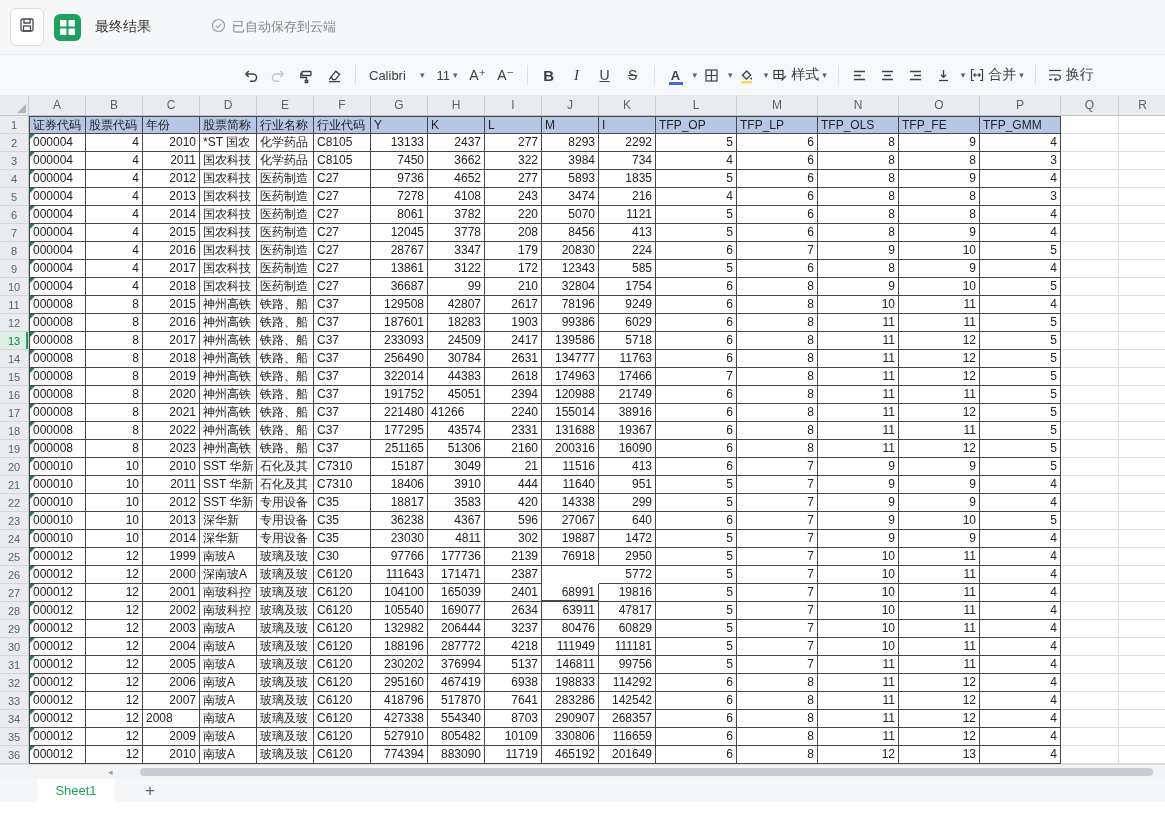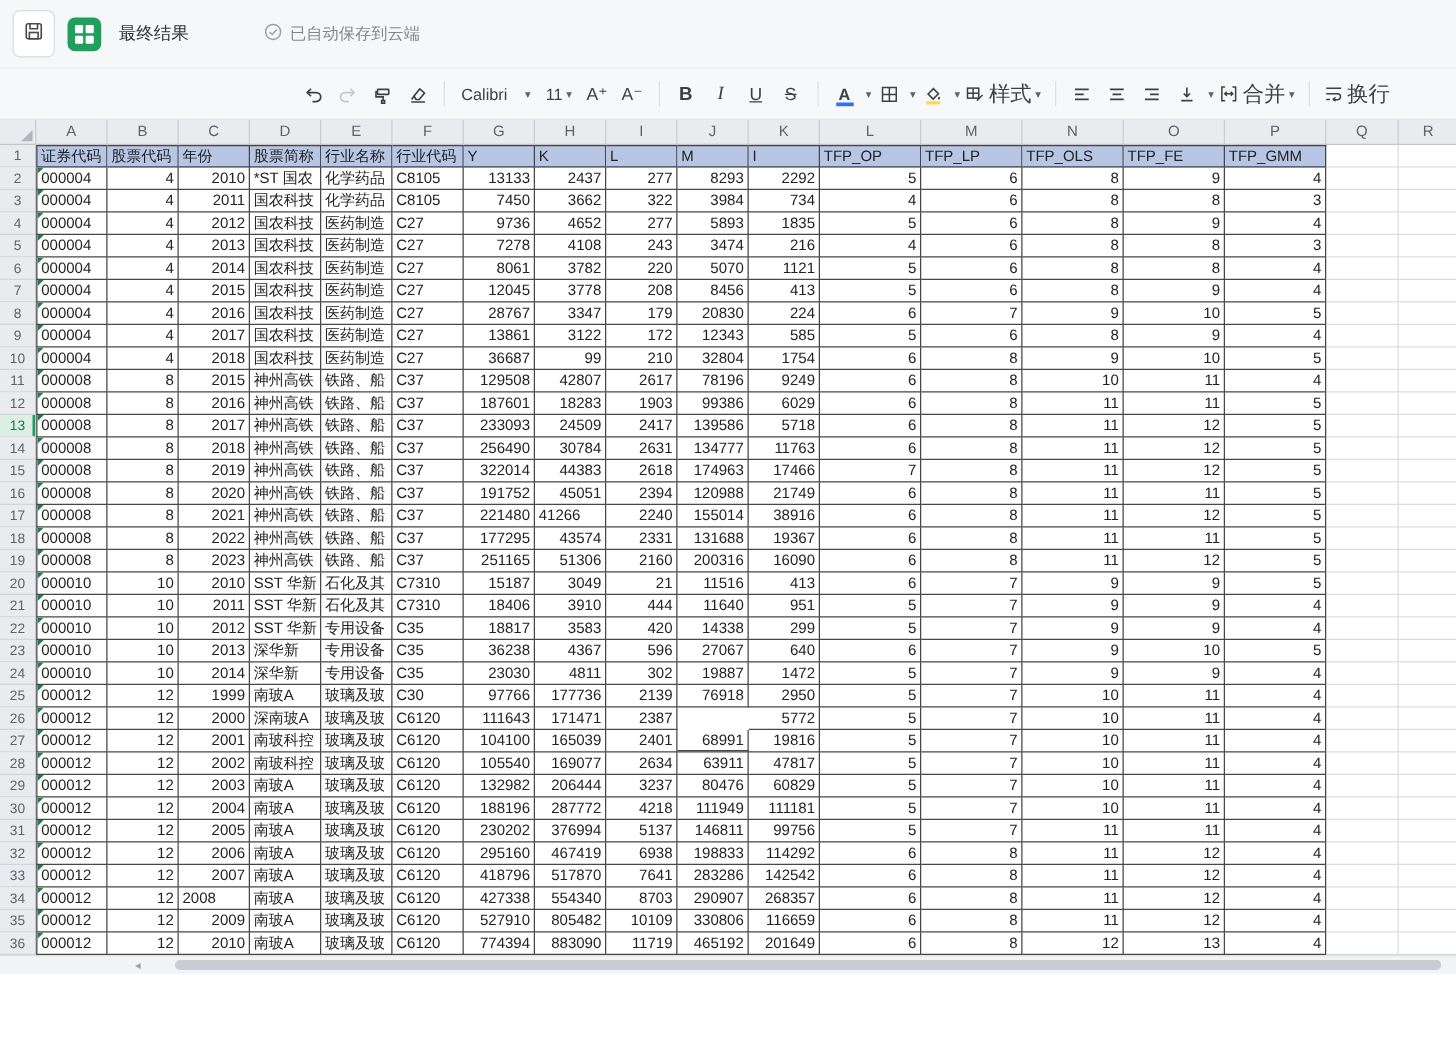--- a/index.html
+++ b/index.html
@@ -20,21 +20,21 @@
   
   .toolbar{height:42px;background:#f7f8fa;border-top:1px solid #eceef1;border-bottom:1px solid #e2e4e8;display:flex;align-items:center;padding-left:236px;box-sizing:border-box;}
   .tbtn{height:28px;min-width:28px;display:flex;align-items:center;justify-content:center;border-radius:4px;color:#3c4043;position:relative;flex:none;}
   .tbtn svg{display:block;}
   .tsep{width:1px;height:20px;background:#dcdfe3;margin:0 7px;flex:none;}
   .caret{font-size:9px;color:#5f6368;margin-left:3px;}
   .fontsel{display:flex;align-items:center;height:26px;padding:0 6px;border-radius:4px;font-size:13px;color:#3c4043;flex:none;}
   .fontsel .lbl{min-width:48px;}
   .txtbtn{font-size:15px;font-weight:bold;flex:none;}
   .colorbar{position:absolute;left:7px;bottom:4px;width:14px;height:3px;}
-  .tlabel{font-size:17px;color:#3c4043;margin-left:3px;}
+  .tlabel{font-size:14px;color:#3c4043;margin-left:3px;}
   
   .fbar{height:28px;background:#f6f7f9;display:flex;align-items:center;border-bottom:1px solid #dfe1e5;box-sizing:border-box;}
   .namebox{width:118px;height:22px;margin-left:16px;background:#fff;border:1px solid #d5d8dc;border-radius:3px;font-size:12px;color:#333;text-align:center;line-height:22px;flex:none;}
   .fbicons{display:flex;align-items:center;gap:10px;padding:0 10px;flex:none;}
   .fx{font-family:"DejaVu Serif","Liberation Serif",serif;font-style:italic;font-size:14px;color:#5a5e63;}
   .finput{flex:1;height:100%;background:#fff;border-left:1px solid #e3e5e8;}
   
   .grid{position:relative;background:#fff;}
   .colhdrs{display:flex;height:20px;background:#e9ebee;}
   .corner{width:29px;height:20px;background:#e9ebee;border-right:1px solid #c9ccd0;border-bottom:1px solid #c2c5c9;position:relative;flex:none;box-sizing:border-box;}
@@ -992,14 +992,18 @@
           <div class="cell light" style="width: 48px; text-align: right;"></div>
         </div>
       </div>
   </div>
 
   <div class="hscroll">
     <span class="hs-arrow">◂</span>
     <div class="hs-thumb"></div>
   </div>
 
+  <div class="sheetbar">
+    <div class="stab">Sheet1</div>
+    <div class="addsheet">+</div>
+  </div>
 
 </div>
 
 </body></html>

